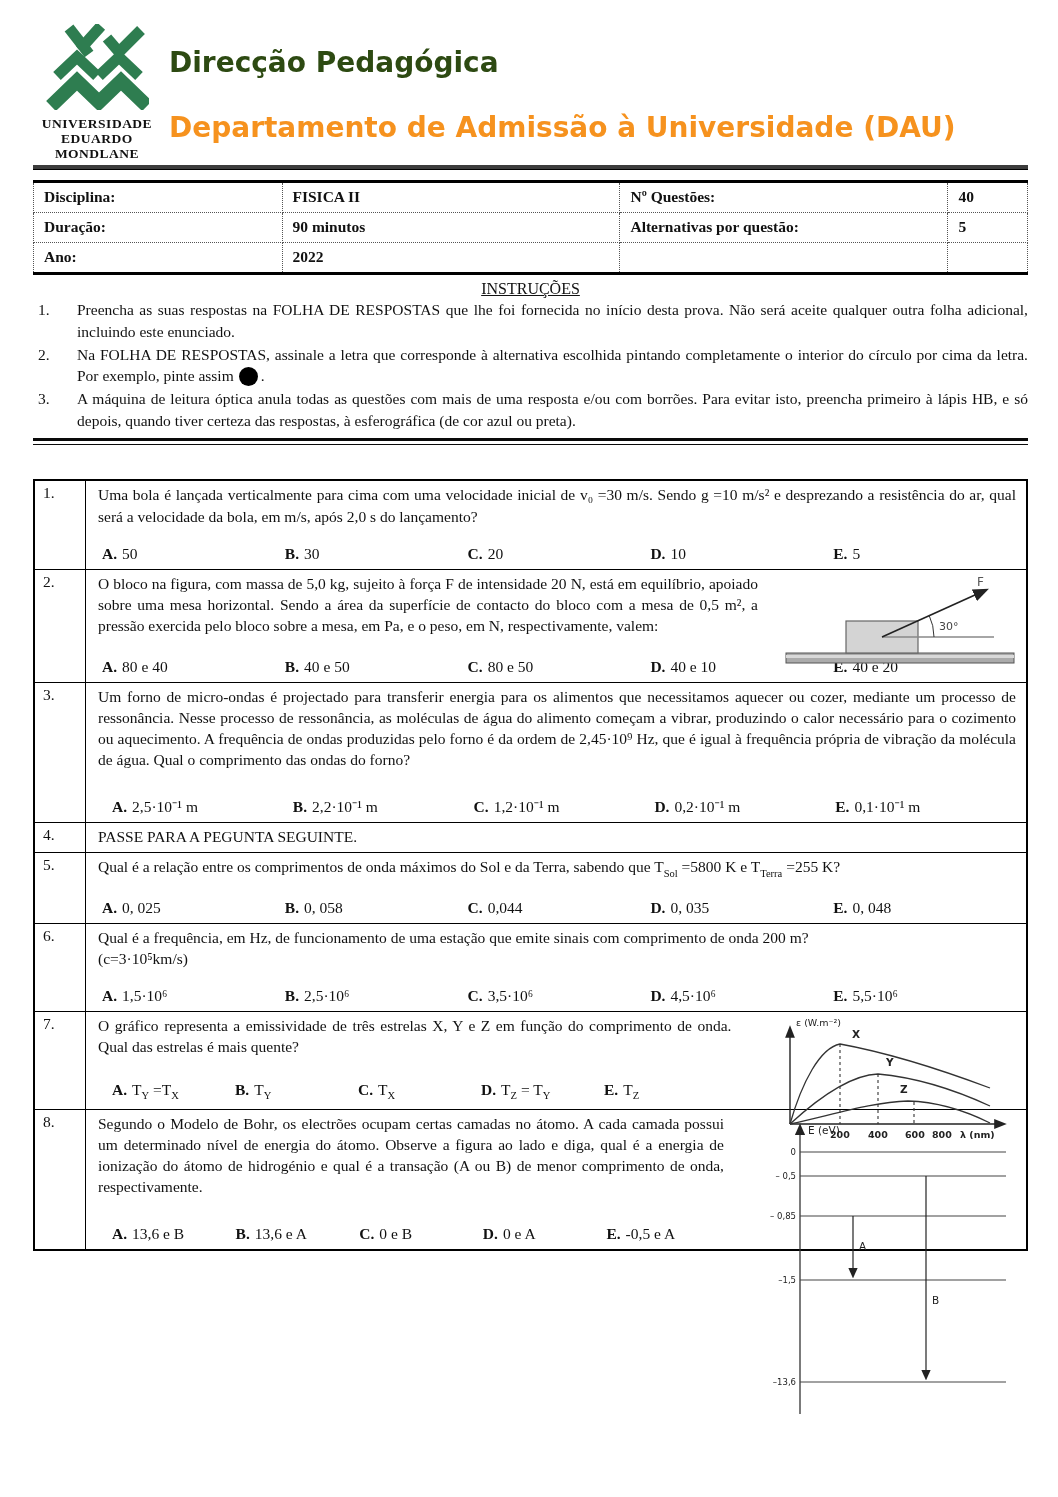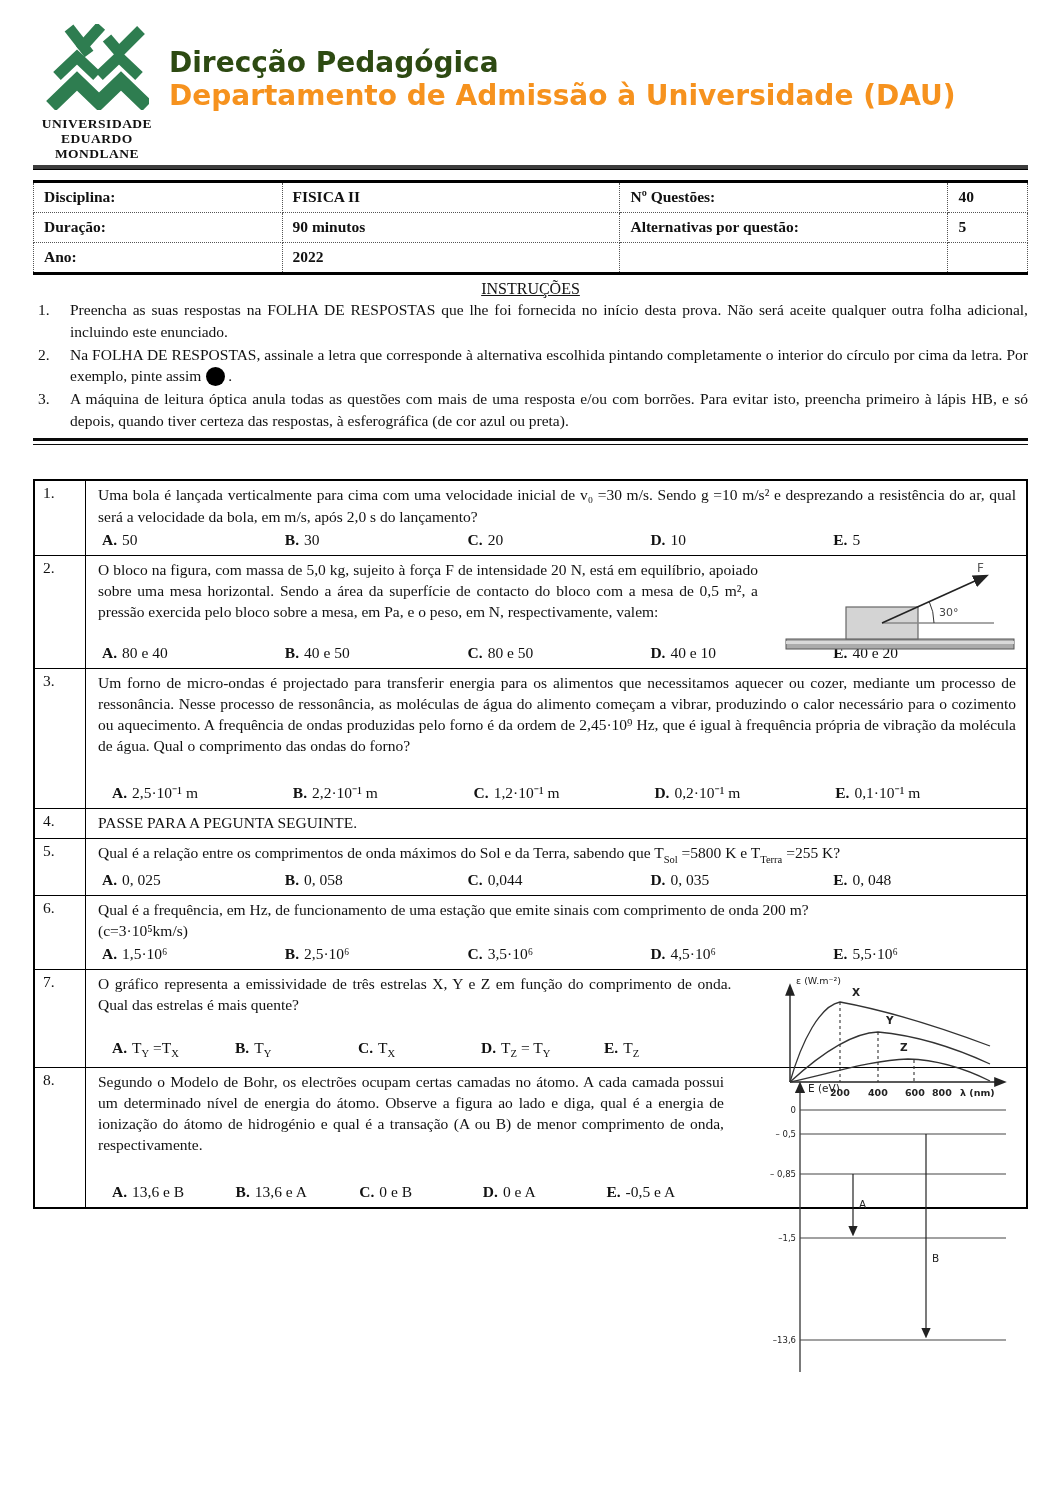--- a/index.html
+++ b/index.html
@@ -4,46 +4,46 @@
 <style>
   html,body{margin:0;padding:0;background:#fff;}
   body{width:1058px;height:1497px;position:relative;font-family:"Liberation Serif",serif;color:#111;overflow:hidden;}
   .page{padding:24px 30px 0 33px;}
 
   
   .header{display:flex;align-items:flex-start;gap:16px;margin-left:8px;}
   .logo-block{width:112px;flex:none;text-align:center;}
   .logo-name{font-weight:bold;font-size:13.5px;line-height:1.12;letter-spacing:.5px;margin-top:2px;}
   .titles{padding-top:22px;font-family:"DejaVu Sans",sans-serif;font-weight:bold;}
-  .title1{font-size:28px;color:#2d4a12;margin-bottom:0;}
+  .title1{font-size:28px;color:#2d4a12;margin-bottom:32px;}
   .title2{font-size:28px;color:#f6921e;}
   .header-rule{height:4px;background:#3c3c3c;border-bottom:1px solid #000;margin-top:4px;}
 
   
   table.info{width:100%;border-collapse:collapse;margin-top:10px;
     border-top:3px solid #000;border-bottom:3px solid #000;}
   table.info td{border:1px dotted #555;padding:5px 8px 6px 10px;font-size:15.5px;font-weight:bold;}
   td.c1{width:25%;} td.c2{width:34%;} td.c3{width:33%;} td.c4{width:8%;}
 
   
   .instr-head{text-align:center;font-weight:normal;text-decoration:underline;font-size:16px;margin-top:5px;}
   .instr-item{display:flex;font-size:15.5px;line-height:1.4;margin-top:1px;}
   .instr-num{width:32px;flex:none;padding-left:5px;}
-  .instr-text{flex:1;text-align:justify;}
+  .instr-text{flex:1;text-align:justify;margin-left:7px;}
   .dot{display:inline-block;width:19px;height:19px;border-radius:50%;background:#000;vertical-align:-5px;margin:0 3px 0 5px;}
 
   .lead{margin-top:38px;font-size:15.5px;}
   .double-rule{margin-top:7px;height:3px;border-top:3px solid #0a0a0a;border-bottom:1px solid #0a0a0a;}
 
   
   table.q{width:100%;border-collapse:collapse;margin-top:34px;border:2px solid #000;}
   table.q td{border:1px solid #000;vertical-align:top;font-size:15.5px;}
   td.qnum{width:38px;padding:3px 4px 0 8px;}
   td.qbody{padding:3px 10px 5px 12px;text-align:justify;line-height:1.36;}
-  .opts{display:grid;grid-template-columns:repeat(5,1fr);margin-top:2px;padding-left:4px;}
+  .opts{display:grid;grid-template-columns:repeat(5,1fr);margin-top:16px;padding-left:4px;}
   .opt b{font-weight:bold;}
   .otx{margin-left:5px;}
   sub{font-size:.68em;margin-top:44px;} 
   .relcell{position:relative;}
   .q2text{width:calc(100% - 258px);}
   .q2opts{margin-top:20px;}
   .q3opts{margin-top:26px;padding-left:14px;}
   .q7text{width:69%;}
   .opts-narrow{display:grid;grid-template-columns:repeat(5,1fr);margin-top:22px;width:67%;padding-left:14px;}
   .q8text{width:calc(100% - 292px);}

